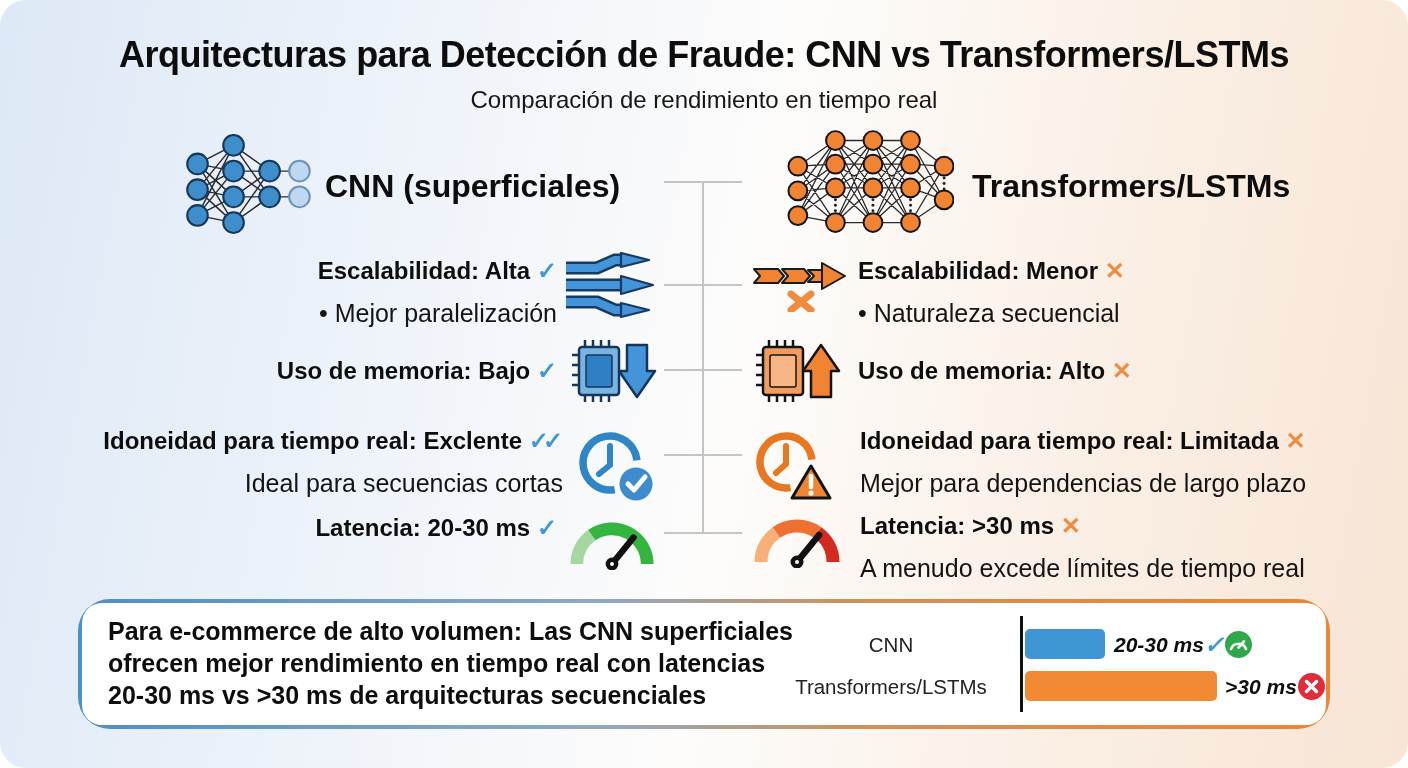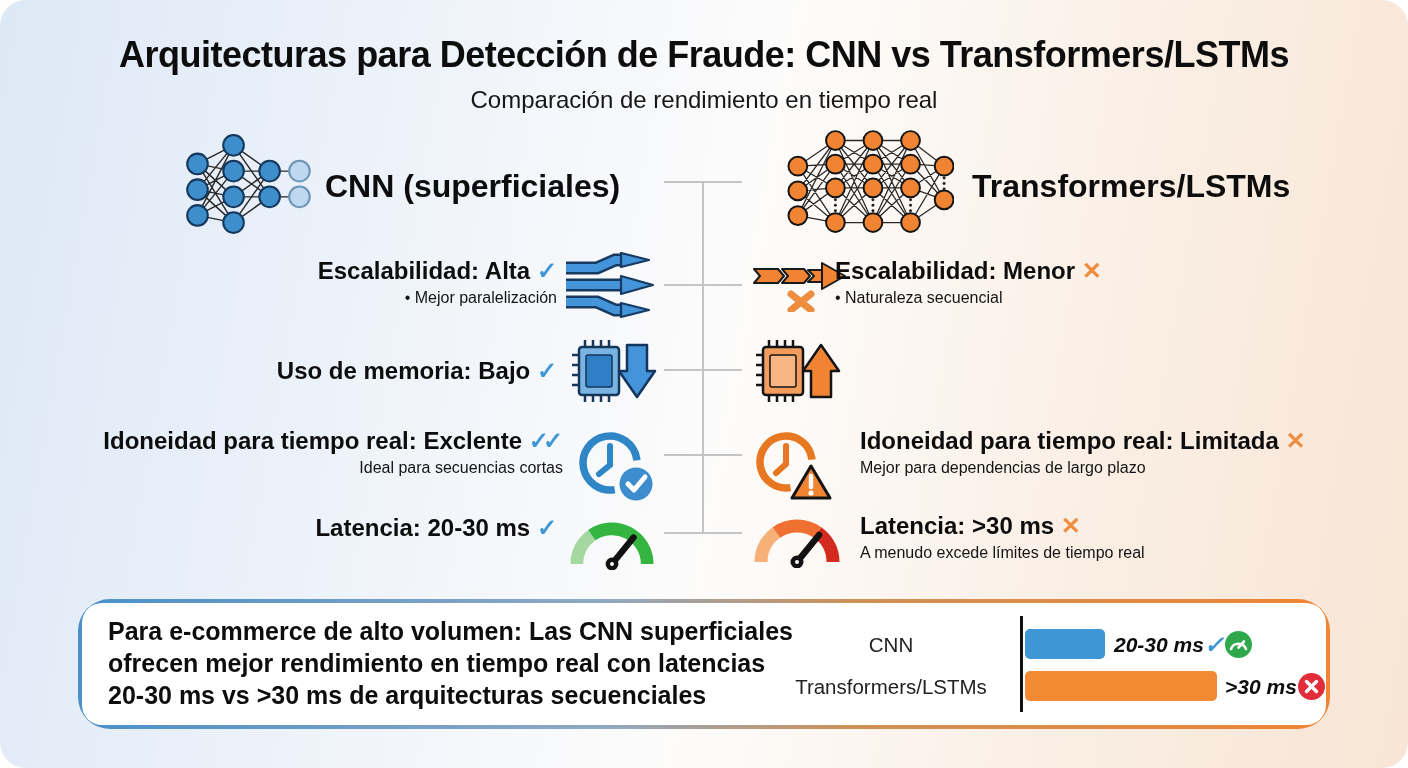--- a/index.html
+++ b/index.html
@@ -6,21 +6,21 @@
   .canvas{
     position:relative;width:1408px;height:768px;border-radius:26px;overflow:hidden;
     background:linear-gradient(100deg,#dde8f6 0%,#eef3fa 28%,#fdfcfb 52%,#faeee3 78%,#f8e5d5 100%);
     font-family:"Liberation Sans",sans-serif;color:#0d0d0d;
   }
   .abs{position:absolute;}
   .title{top:34px;left:0;width:100%;text-align:center;font-size:36px;font-weight:700;letter-spacing:-.5px;}
   .subtitle{top:86px;left:0;width:100%;text-align:center;font-size:24px;font-weight:400;color:#161616;}
   .colhead{font-size:32px;font-weight:700;}
   .rowlabel{font-size:24px;font-weight:700;white-space:nowrap;line-height:28px;}
-  .rownote{font-size:16px;font-weight:400;color:#141414;white-space:nowrap;margin-top:4px;}
+  .rownote{font-size:25px;font-weight:400;color:#141414;white-space:nowrap;margin-top:14px;}
   .tright{text-align:right;}
   .check{color:#3e97d6;font-weight:700;}
   .dblcheck{letter-spacing:-6px;padding-right:6px;}
   .cross{color:#ee8c40;font-weight:700;}
   .divider-v{left:702px;top:181px;width:2px;height:352px;background:#c4c4c4;}
   .tick{left:664px;width:78px;height:2px;background:#c4c4c4;}
   .summary-box{left:78px;top:599px;width:1252px;height:130px;border-radius:32px;padding:4px;box-sizing:border-box;
     background:linear-gradient(to right,#4a90c8,#8fa9c2 42%,#cf9157 62%,#ef8433);}
   .summary-inner{position:relative;width:100%;height:100%;background:#fff;border-radius:20px;}
   .summary-text{left:26px;top:12px;font-size:25px;font-weight:700;line-height:32px;white-space:nowrap;}
@@ -135,21 +135,21 @@
     <svg width="96" height="50" viewBox="0 0 96 50">
       <g fill="#f08433" stroke="#1a1a1a" stroke-width="2" stroke-linejoin="round">
         <polygon points="2,7 26,7 32,14 26,21 2,21 8,14"></polygon>
         <polygon points="30,7 52,7 58,14 52,21 30,21 36,14"></polygon>
         <polygon points="56,8 70,8 70,20 56,20 62,14"></polygon>
         <polygon points="70,1 93,14 70,27"></polygon>
       </g>
       <path d="M39 32L59 48M59 32L39 48" stroke="#ee8c40" stroke-width="7" stroke-linecap="round" fill="none"></path>
     </svg>
   </div>
-  <div class="abs" style="left:835px;top:257px">
+  <div class="abs" style="left:858px;top:257px">
     <div class="rowlabel"><span>Escalabilidad: Menor</span> <span class="cross">✕</span></div>
     <div class="rownote">• Naturaleza secuencial</div>
   </div>
 
   <div class="abs tright" style="right:851px;top:357px">
     <div class="rowlabel"><span>Uso de memoria: Bajo</span> <span class="check">✓</span></div>
   </div>
   <div class="abs" style="left:565px;top:339px">
     <svg width="94" height="64" viewBox="0 0 94 64">
       <g stroke="#15375c" stroke-width="2.5">
@@ -162,20 +162,23 @@
   </div>
   <div class="abs" style="left:749px;top:339px">
     <svg width="94" height="64" viewBox="0 0 94 64">
       <g stroke="#141414" stroke-width="2.5">
           <path d="M7 16h7M7 26h7M7 36h7M7 46h7M20 1v7M28 1v7M36 1v7M44 1v7M20 56v7M28 56v7M36 56v7M44 56v7"></path>
         </g>
       <rect x="14" y="8" width="40" height="48" rx="3" fill="#f29c5e" stroke="#141414" stroke-width="2.5"></rect>
       <rect x="21" y="16" width="26" height="32" rx="2" fill="#f7b683" stroke="#141414" stroke-width="1.5"></rect>
       <path d="M62 58L82 58L82 32L90 32L72 6L54 32L62 32Z" fill="#f08433" stroke="#141414" stroke-width="2.5" stroke-linejoin="round"></path>
     </svg>
+  </div>
+  <div class="abs" style="left:858px;top:357px">
+    <div class="rowlabel"><span>Uso de memoria: Alto</span> <span class="cross">✕</span></div>
   </div>
 
   <div class="abs tright" style="right:845px;top:427px">
     <div class="rowlabel"><span>Idoneidad para tiempo real: Exclente</span> <span class="check dblcheck">✓✓</span></div>
     <div class="rownote">Ideal para secuencias cortas</div>
   </div>
   <div class="abs" style="left:576px;top:427px">
     <svg width="84" height="76" viewBox="0 0 84 76">
       <circle cx="34" cy="36" r="27" fill="none" stroke="#2f86c7" stroke-width="7.5" stroke-dasharray="129 41" transform="rotate(80 34 36)"></circle>
       <path d="M34 38L34 19M34 38L23 47" stroke="#2f86c7" stroke-width="6" stroke-linecap="round" fill="none"></path>

